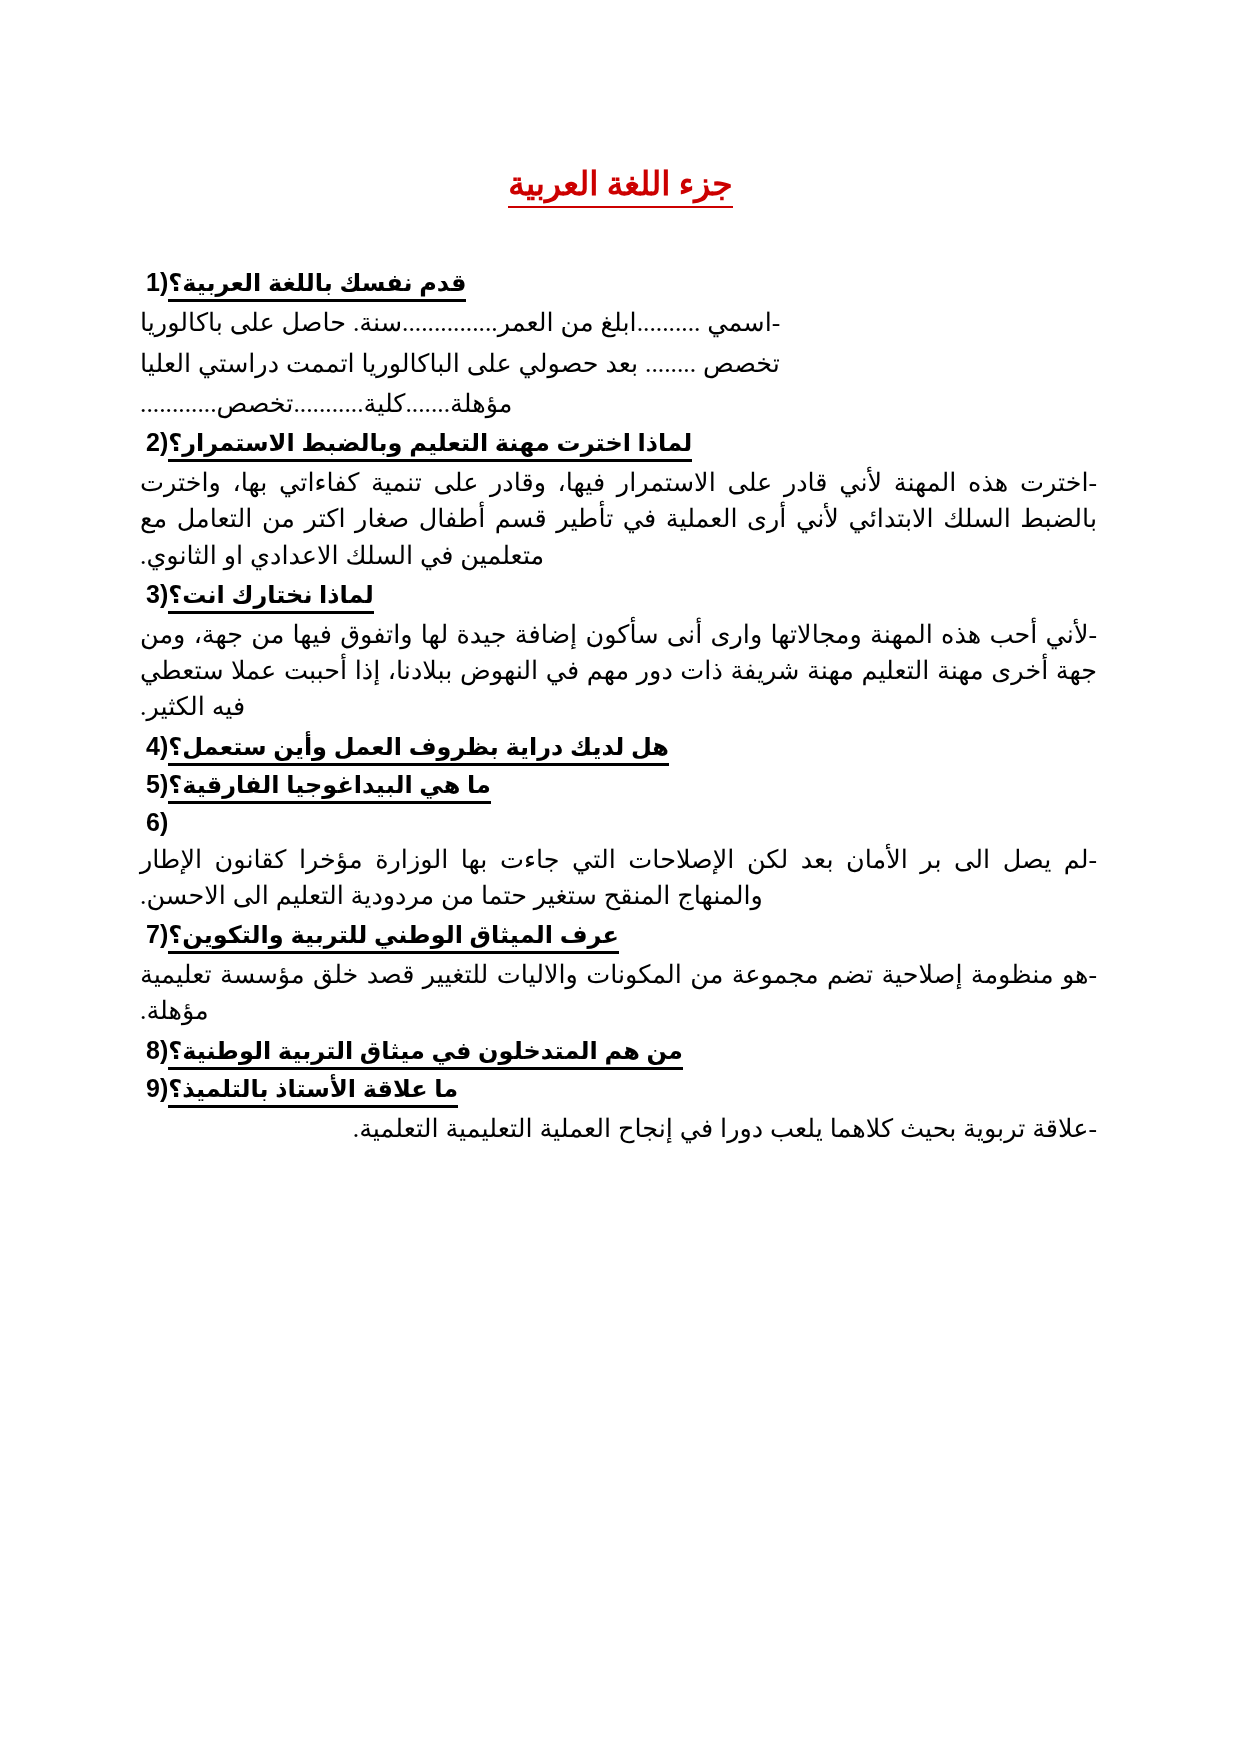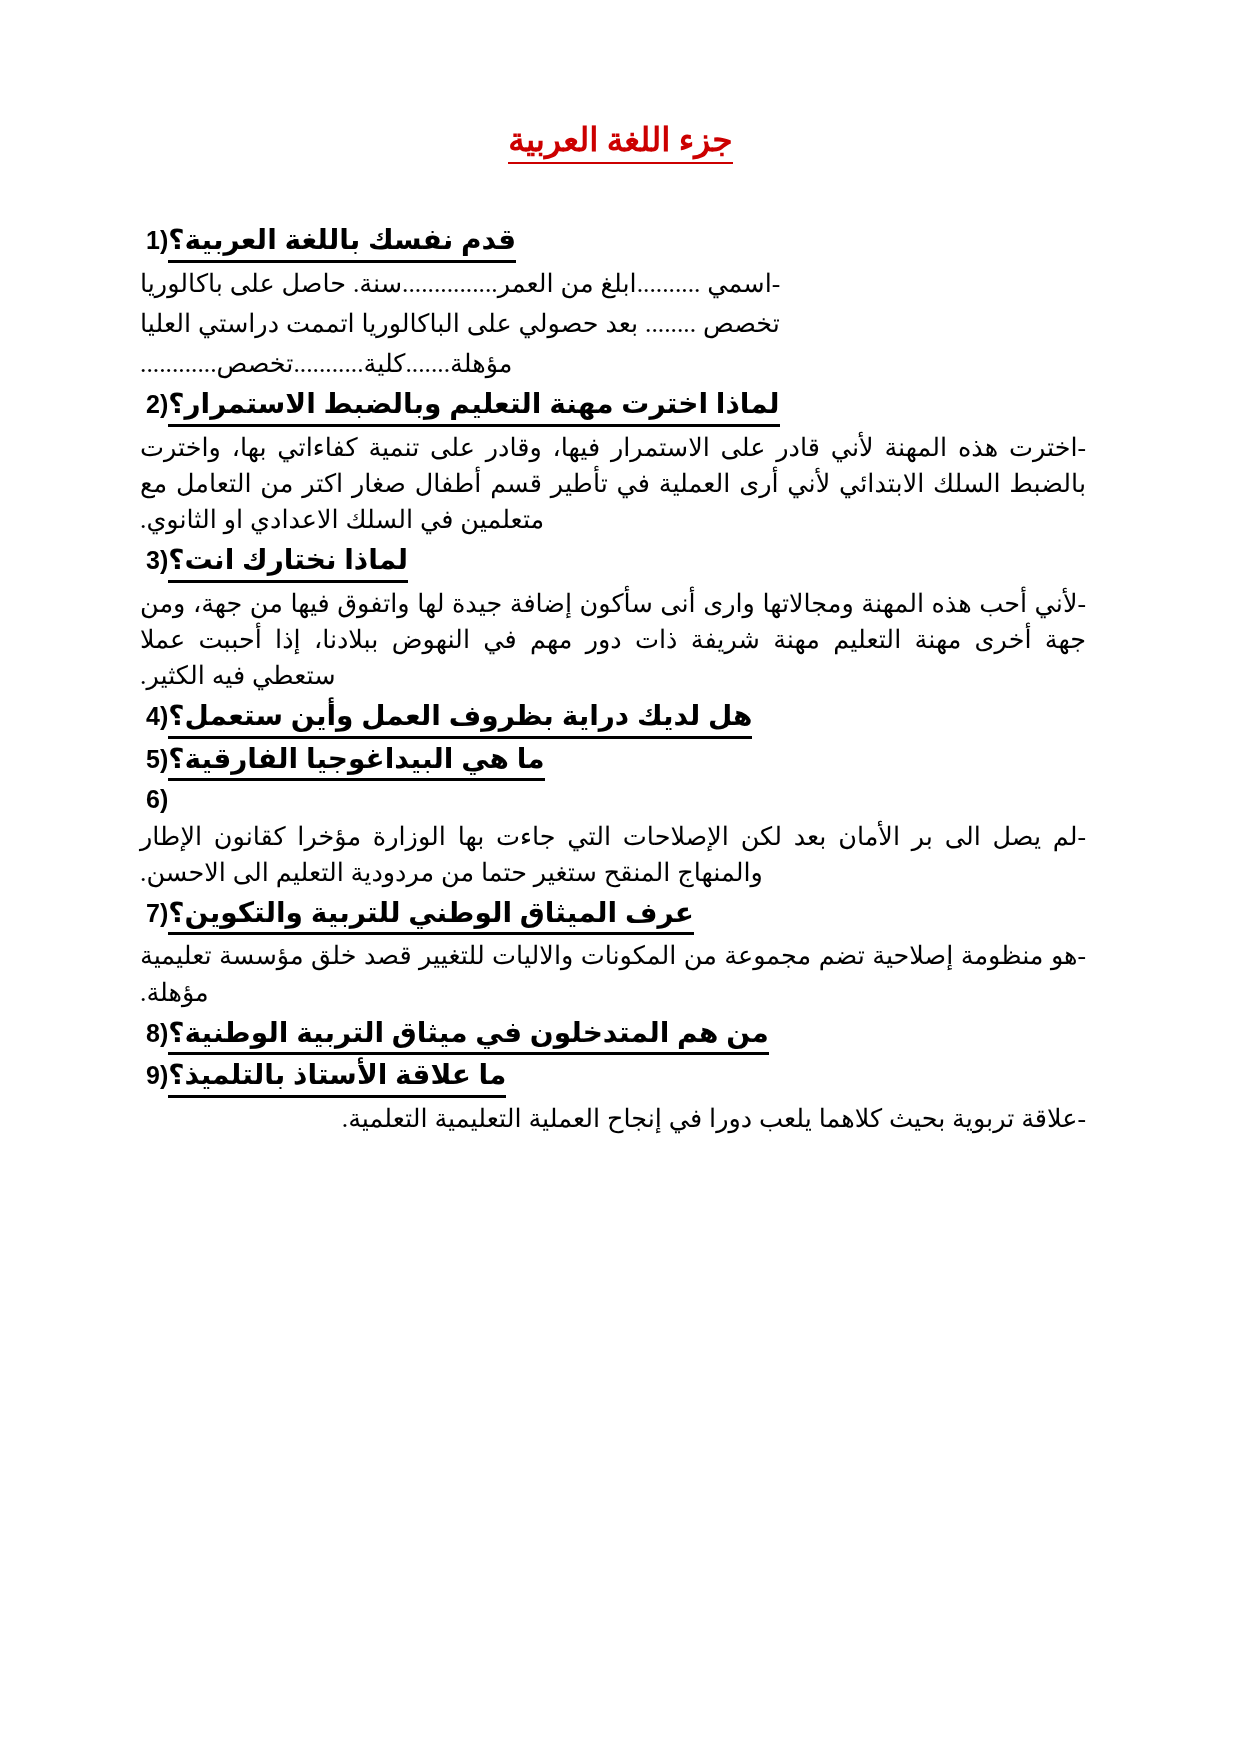--- a/index.html
+++ b/index.html
@@ -28,20 +28,21 @@
     font-weight: bold;
     font-size: 33px;
     line-height: 1.25;
     margin: 0 0 58px 0;
     letter-spacing: 0;
   }
   .doc-title .t-inner {
     display: inline-block;
     border-bottom: 2px solid #cc0000;
     padding-bottom: 1px;
+    margin-top: 44px;
   }
   .qa-block {
     margin: 0 0 2px 0;
   }
   .q-line {
     display: flex;
     flex-direction: row-reverse;
     justify-content: flex-start;
     align-items: baseline;
     width: 100%;
@@ -62,32 +63,32 @@
     font-weight: bold;
     font-size: 25px;
     line-height: 1.3;
     margin-left: 6px;
     white-space: nowrap;
     unicode-bidi: plaintext;
   }
   .q-text {
     font-family: "Liberation Sans", "DejaVu Sans", sans-serif;
     font-weight: bold;
-    font-size: 28px;
+    font-size: 24px;
     line-height: 1.3;
     border-bottom: 3px solid #000;
     padding-bottom: 1px;
     white-space: nowrap;
   }
   .a-text {
     font-size: 25.5px;
     line-height: 1.42;
     text-align: justify;
     text-align-last: left;
-    margin: 3px 15px 4px 0;
+    margin: 3px 4px 4px 0;
     padding: 0;
     word-spacing: 0.5px;
   }
   .a-text.single {
     text-align: right;
     text-align-last: right;
   }
   .a-text.center-ish {
     text-align: justify;
     text-align-last: left;

